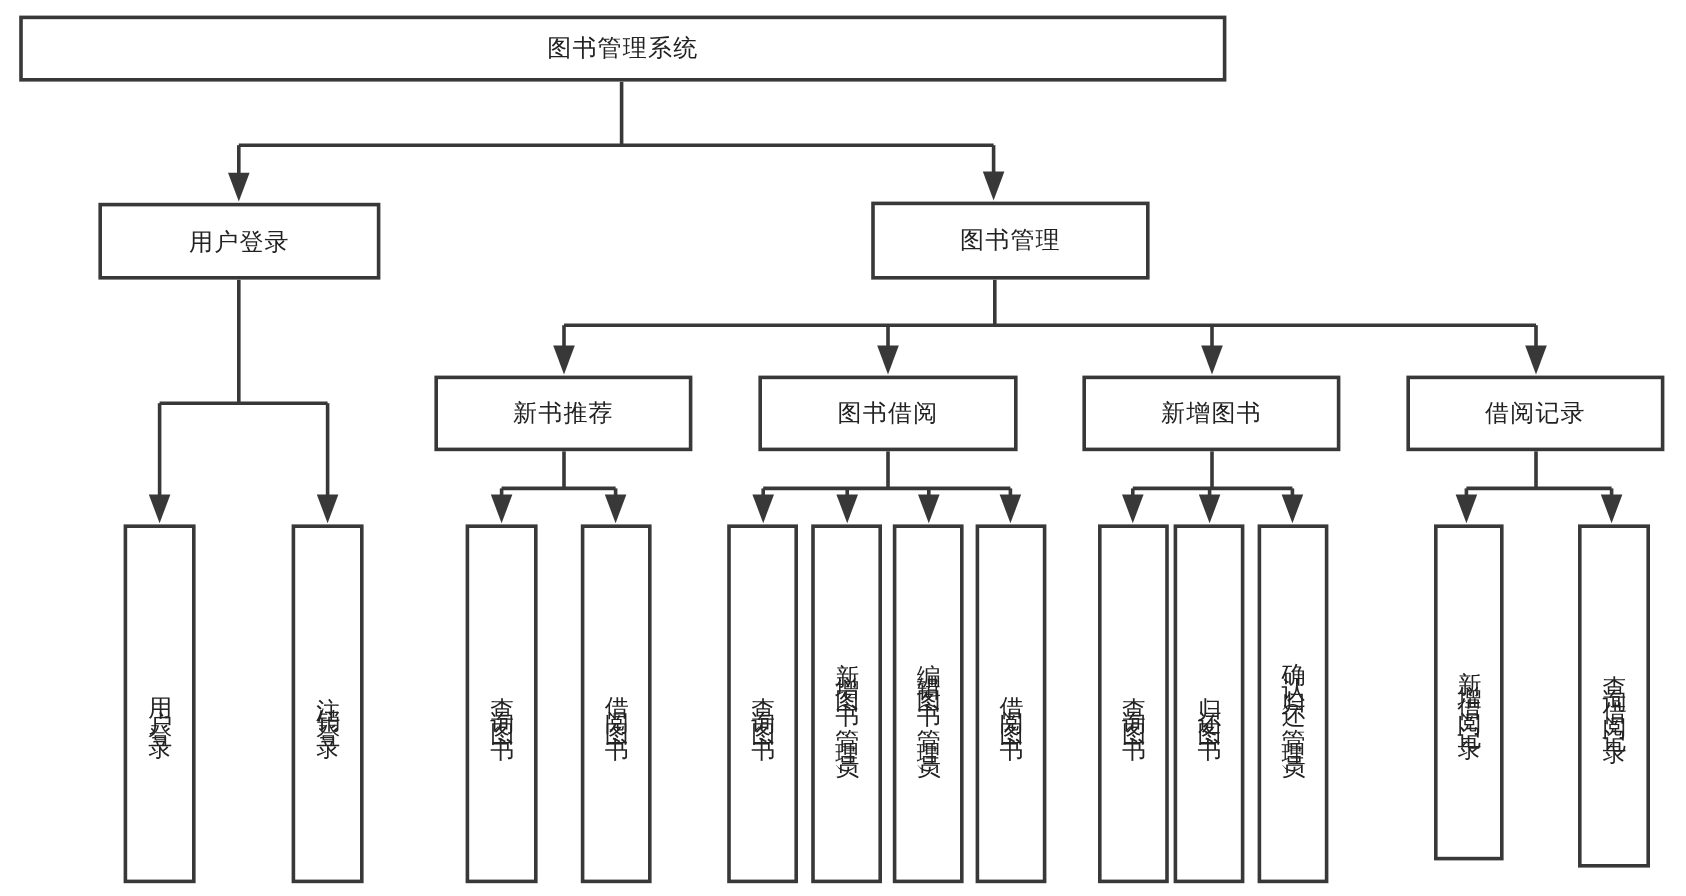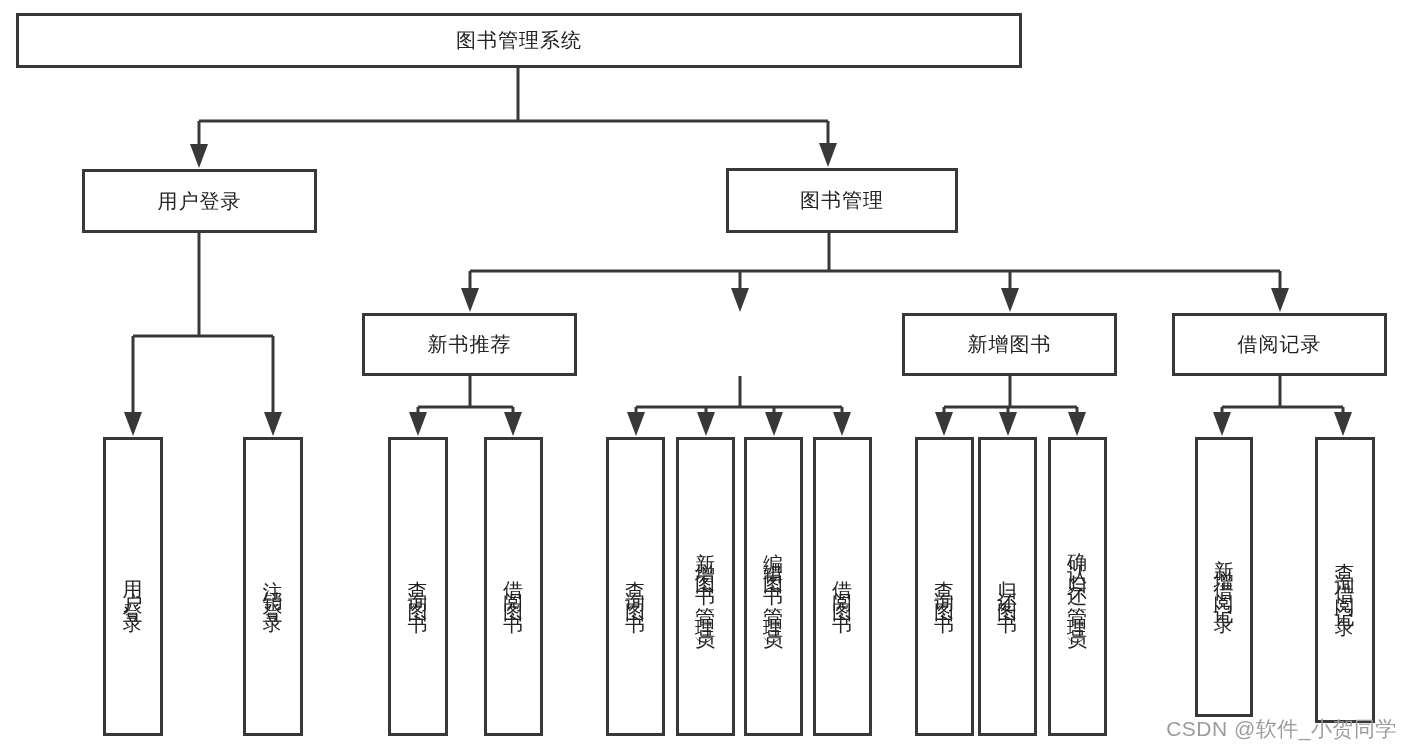--- a/index.html
+++ b/index.html
@@ -136,20 +136,23 @@
   <div class="box hbox" style="left:82px; top:169px; width:235px; height:64px;">
     <span>用户登录</span>
   </div>
   <div class="box hbox" style="left:713px; top:168px; width:232px; height:65px;margin-left:13px;">
     <span>图书管理</span>
   </div>
 
   <div class="box hbox" style="left:362px; top:313px; width:215px; height:63px;">
     <span>新书推荐</span>
   </div>
+  <div class="box hbox" style="left:632px; top:313px; width:216px; height:63px;">
+    <span>图书借阅</span>
+  </div>
   <div class="box hbox" style="left:902px; top:313px; width:215px; height:63px;">
     <span>新增图书</span>
   </div>
   <div class="box hbox" style="left:1172px; top:313px; width:215px; height:63px;align-items:center;">
     <span>借阅记录</span>
   </div>
 
   <div class="box vbox" style="left:103px; top:437px; width:60px; height:299px;">
     <span class="vtext">用户登录</span>
   </div>
@@ -187,15 +190,14 @@
     <span class="vtext">确认归还（管理员）</span>
   </div>
 
   <div class="box vbox" style="left:1195px; top:437px; width:58px; height:280px;">
     <span class="vtext">新增借阅记录</span>
   </div>
   <div class="box vbox" style="left:1315px; top:437px; width:60px; height:286px;">
     <span class="vtext">查询借阅记录</span>
   </div>
 
-  <div class="watermark">CSDN @软件_小贺同学</div>
 
 </div>
 
 </body></html>

